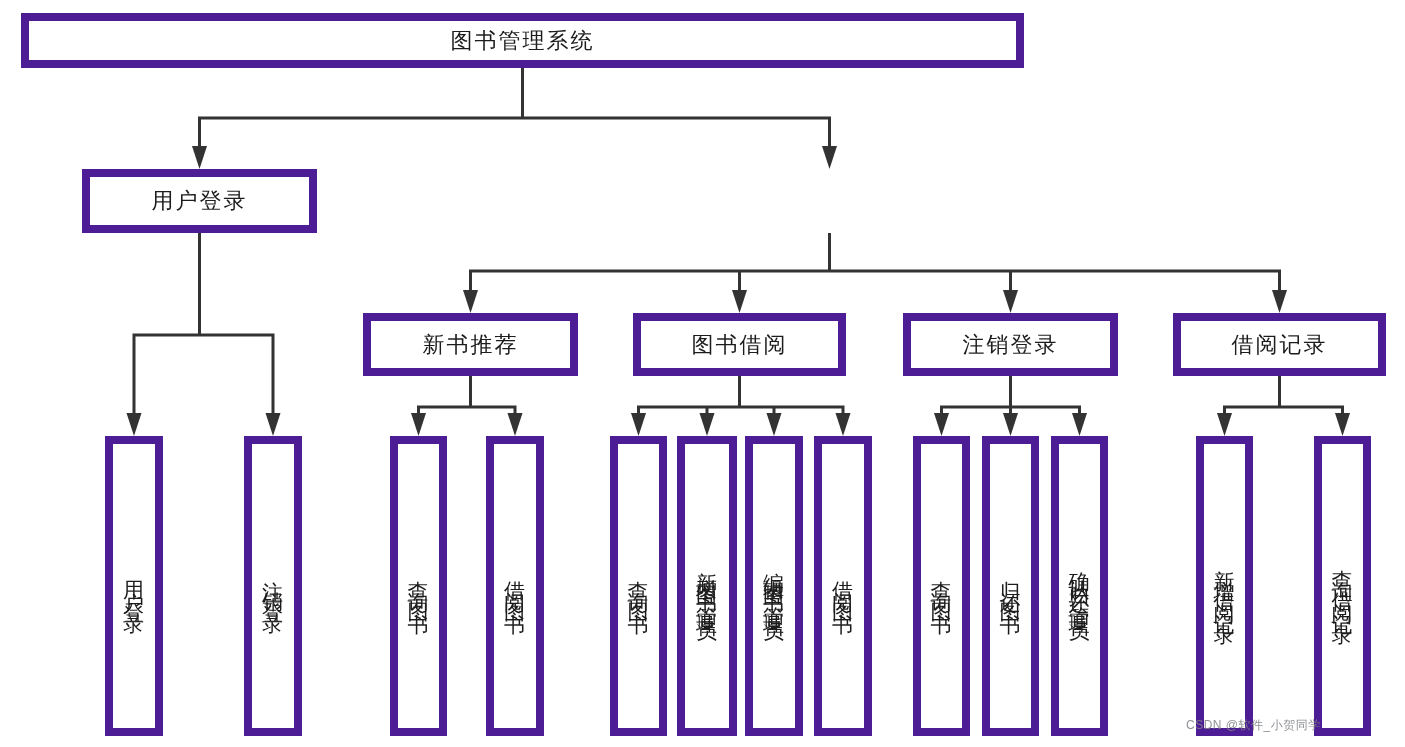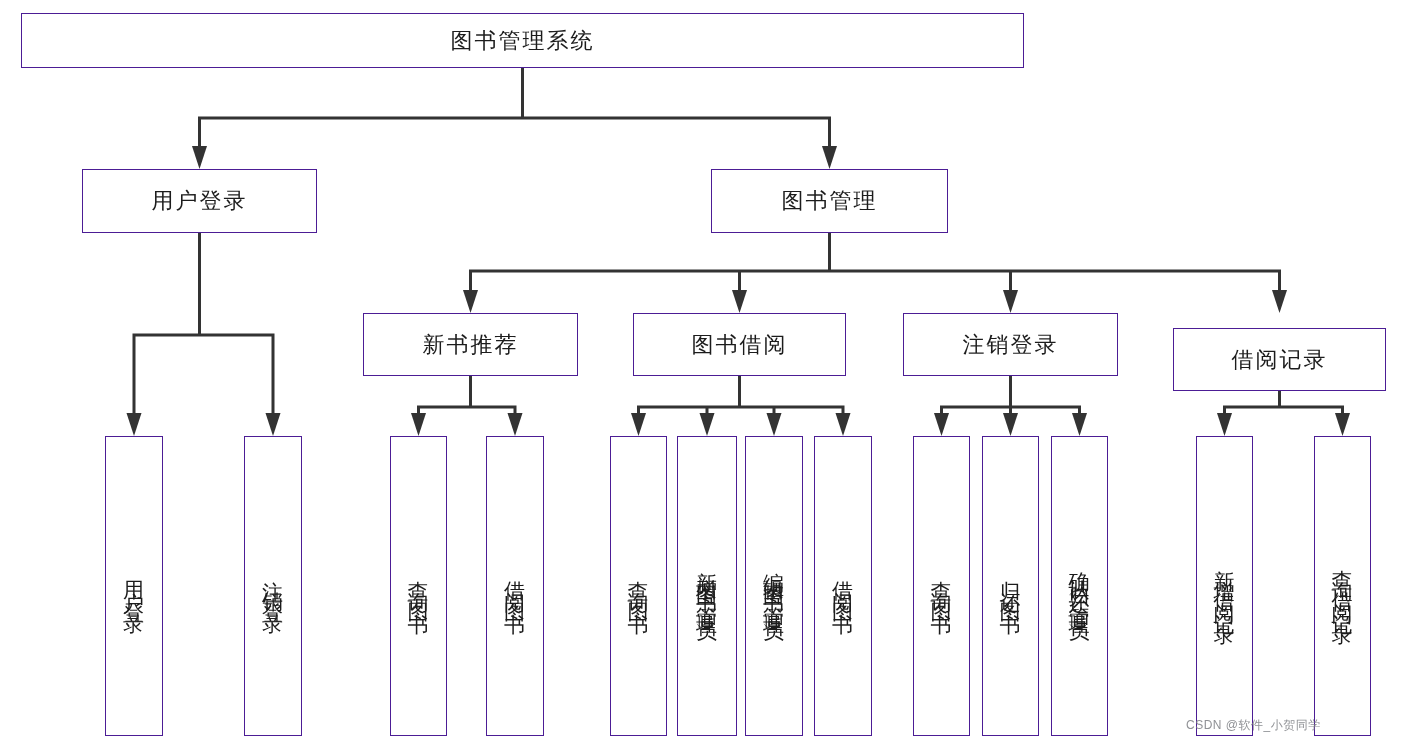--- a/index.html
+++ b/index.html
@@ -11,21 +11,21 @@
     font-family: "Liberation Sans", "DejaVu Sans", sans-serif;
     overflow: hidden;
   }
   svg.connectors {
     position: absolute;
     left: 0; top: 0;
   }
   .box {
     position: absolute;
     box-sizing: border-box;
-    border: 1px solid #4c1d95;
+    border: 8px solid #4c1d95;
     background: #ffffff;
     display: flex;
     align-items: center;
     justify-content: center;
     z-index: 2;
   }
   .hlabel {
     font-size: 22px;
     color: #1c1c1c;
     letter-spacing: 2px;
@@ -97,34 +97,31 @@
     </g>
   </svg>
 
   <div class="box" style="left:21px; top:13px; width:1003px; height:55px;">
     <span class="hlabel">图书管理系统</span>
   </div>
 
   <div class="box" style="left:82px; top:169px; width:235px; height:64px;">
     <span class="hlabel">用户登录</span>
   </div>
-  <div class="box" style="left:711px; top:169px; width:237px; height:64px;">
-    <span class="hlabel">图书管理</span>
-  </div>
 
   <div class="box" style="left:363px; top:313px; width:215px; height:63px;">
     <span class="hlabel">新书推荐</span>
   </div>
   <div class="box" style="left:633px; top:313px; width:213px; height:63px;">
     <span class="hlabel">图书借阅</span>
   </div>
   <div class="box" style="left:903px; top:313px; width:215px; height:63px;">
     <span class="hlabel">注销登录</span>
   </div>
-  <div class="box" style="left:1173px; top:313px; width:213px; height:63px;margin-top:15px;">
+  <div class="box" style="left:1173px; top:313px; width:213px; height:63px;">
     <span class="hlabel">借阅记录</span>
   </div>
 
   <div class="box" style="left:105px; top:436px; width:58px; height:300px;">
     <span class="vlabel">用户登录</span>
   </div>
   <div class="box" style="left:244px; top:436px; width:58px; height:300px;">
     <span class="vlabel">注销登录</span>
   </div>
 

